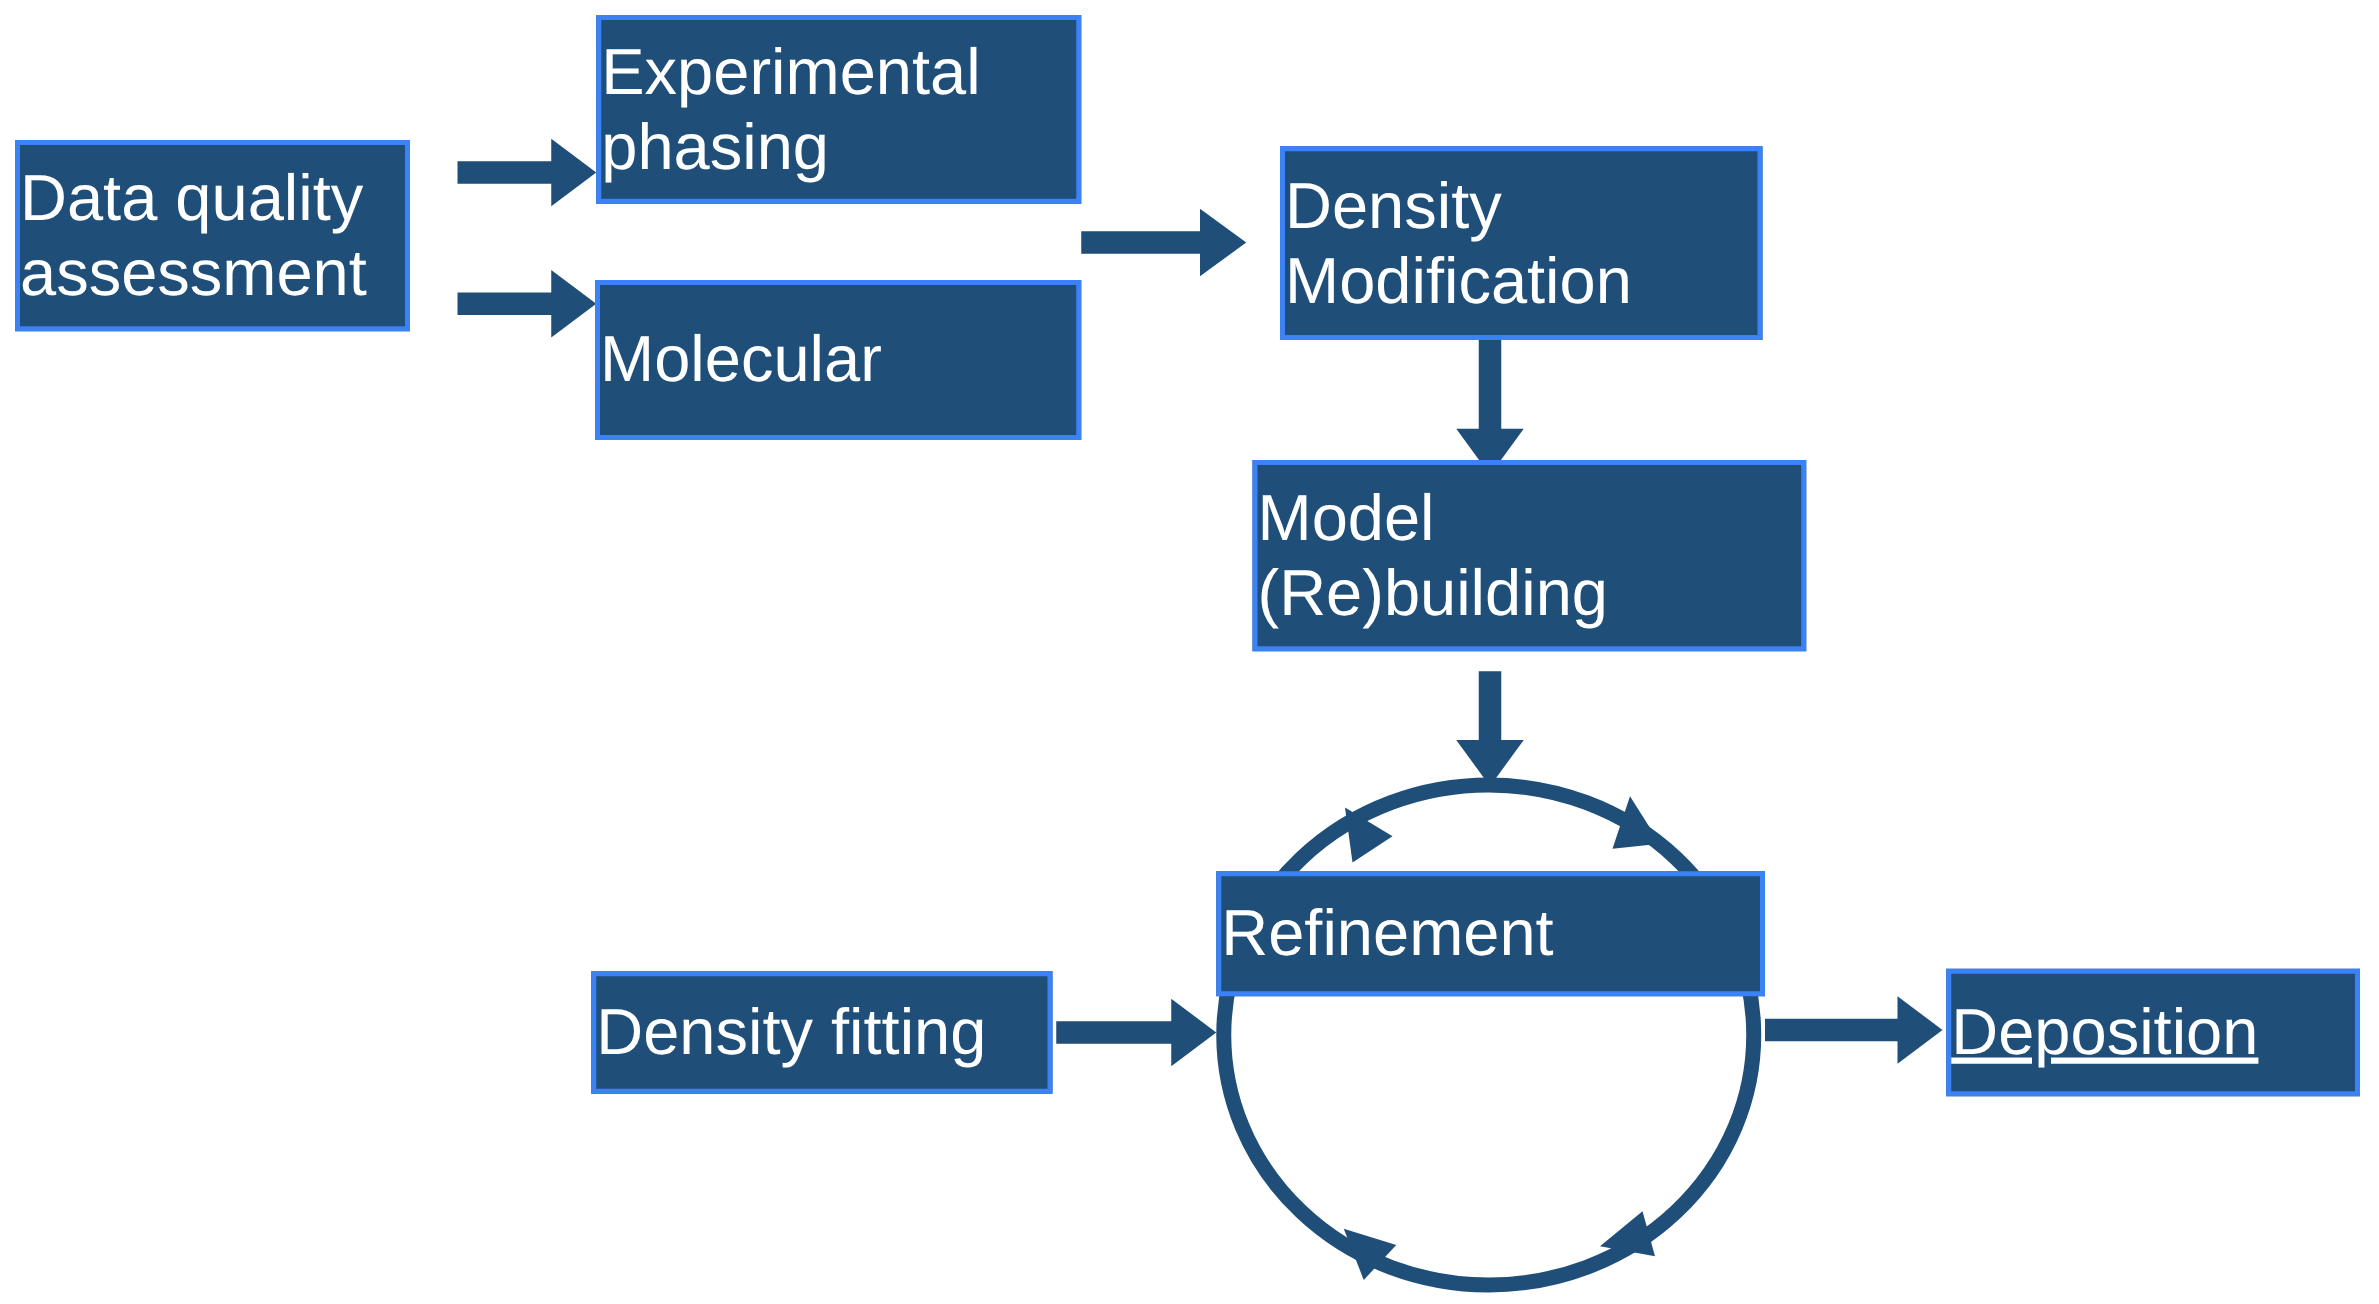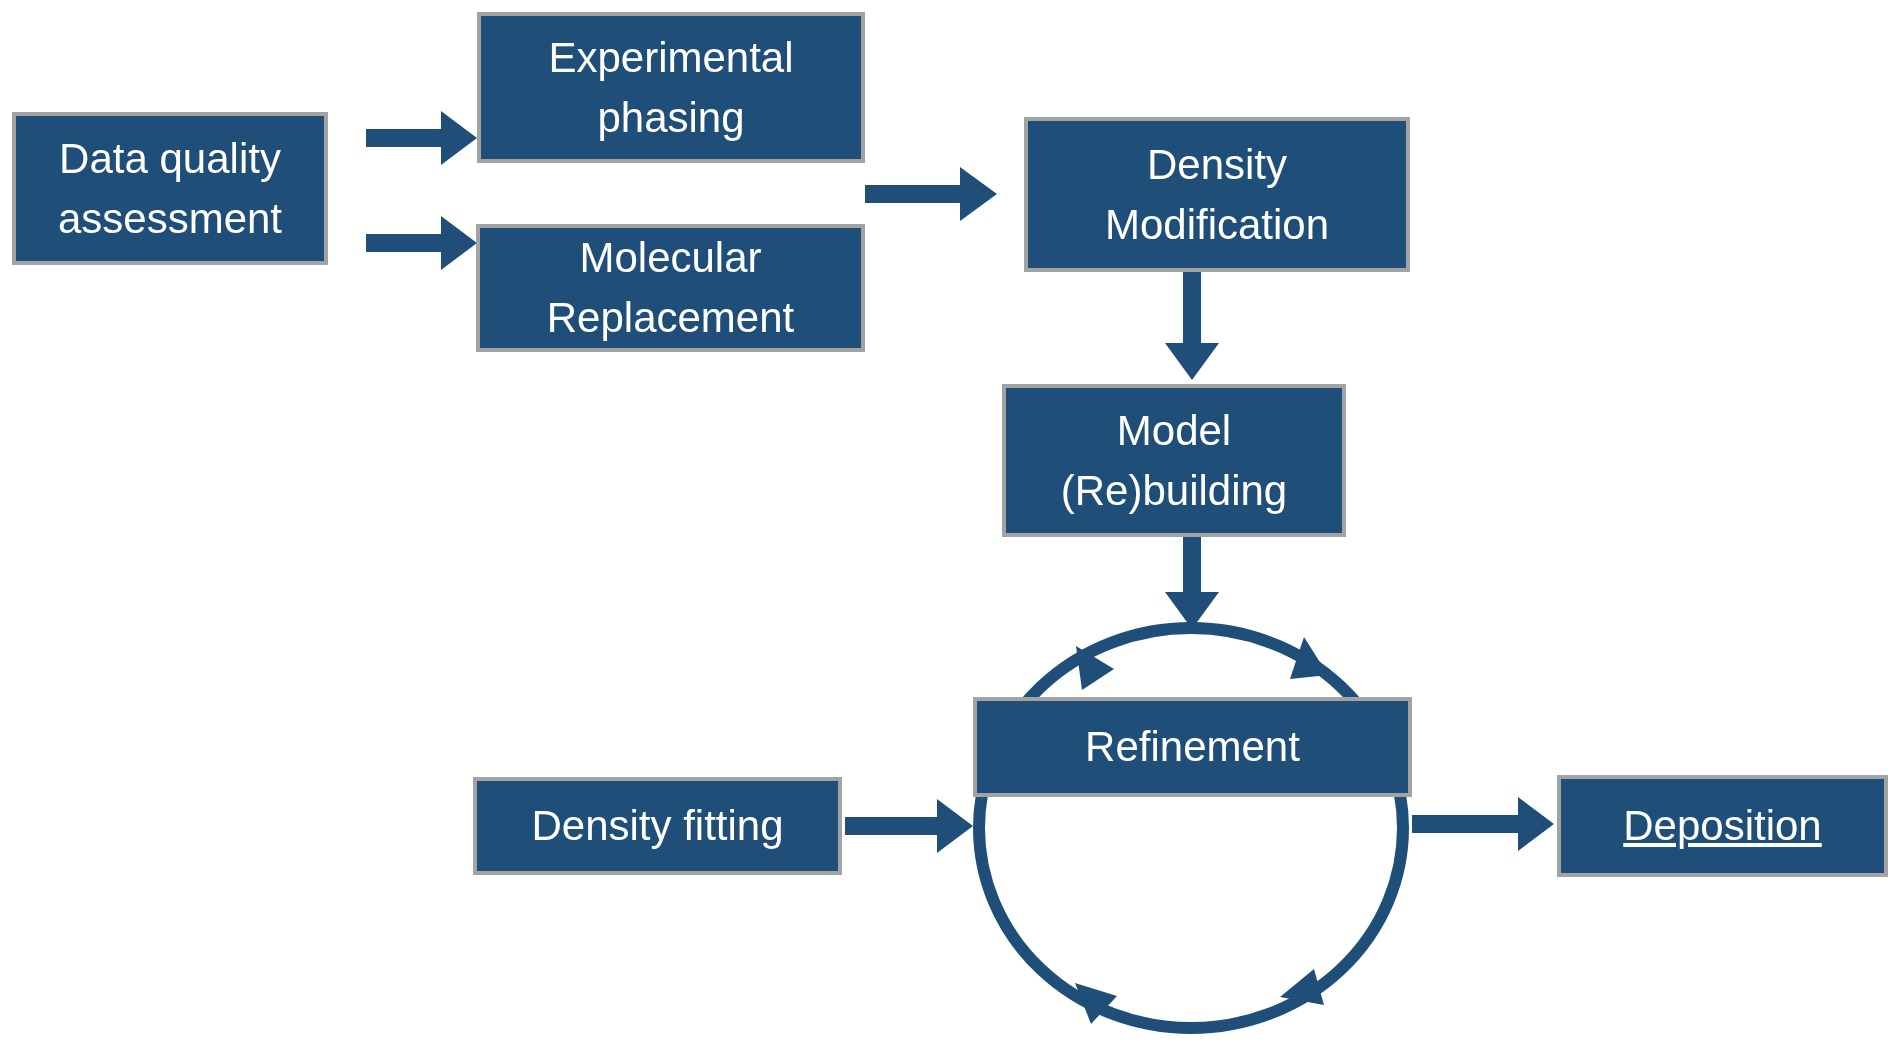--- a/index.html
+++ b/index.html
@@ -19,28 +19,28 @@
     position: absolute;
     left: 0;
     top: 0;
     width: 1903px;
     height: 1043px;
   }
   .box {
     position: absolute;
     box-sizing: border-box;
     background: #1F4E79;
-    border: 4px solid #a3a3a3;
+    border: 4px solid #3b82f6;
     color: #FFFFFF;
     display: flex;
     flex-direction: column;
-    align-items: center;
+    align-items: flex-start;
     justify-content: center;
     text-align: center;
-    font-size: 42px;
+    font-size: 52px;
     line-height: 60px;
     z-index: 2;
   }
   .box .line {
     display: block;
     white-space: nowrap;
   }
 </style>
 </head>
 <body>
@@ -70,29 +70,28 @@
     <span class="line">assessment</span>
   </div>
 
   <div class="box" style="left:477px; top:12px; width:388px; height:151px;">
     <span class="line">Experimental</span>
     <span class="line">phasing</span>
   </div>
 
   <div class="box" style="left:476px; top:224px; width:389px; height:128px;">
     <span class="line">Molecular</span>
-    <span class="line">Replacement</span>
   </div>
 
   <div class="box" style="left:1000px; top:117px; width:386px; height:155px;margin-left:24px;">
     <span class="line">Density</span>
     <span class="line">Modification</span>
   </div>
 
-  <div class="box" style="left:1002px; top:384px; width:344px; height:153px;">
+  <div class="box" style="left:1002px; top:368px; width:443px; height:153px;">
     <span class="line">Model</span>
     <span class="line">(Re)building</span>
   </div>
 
   <div class="box" style="left:973px; top:697px; width:439px; height:100px;">
     <span class="line">Refinement</span>
   </div>
 
 
   <div class="box" style="left:473px; top:777px; width:369px; height:98px;">

